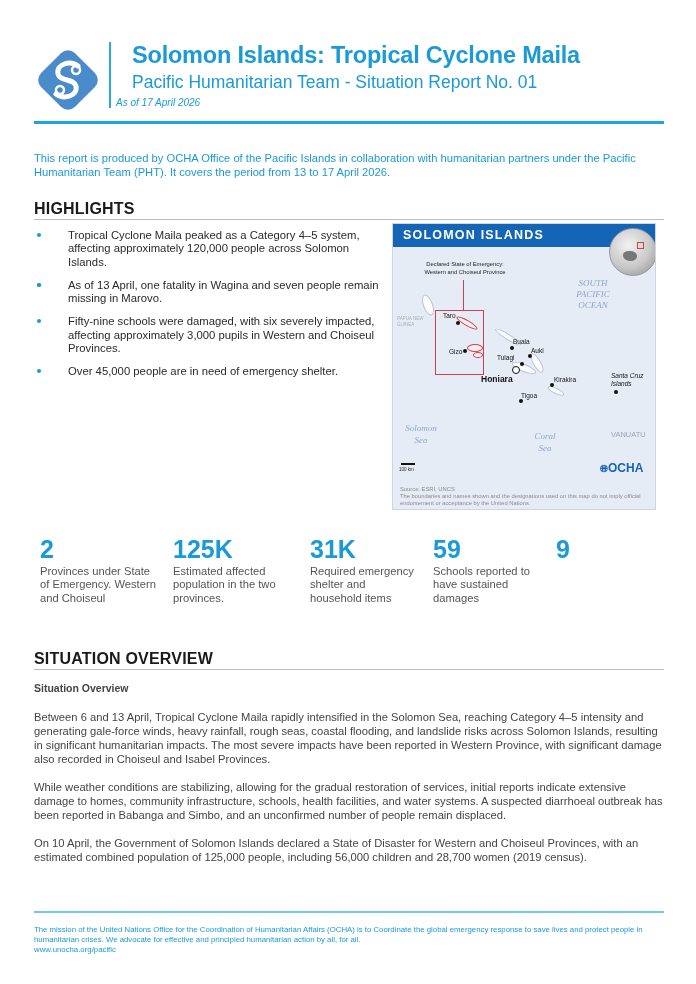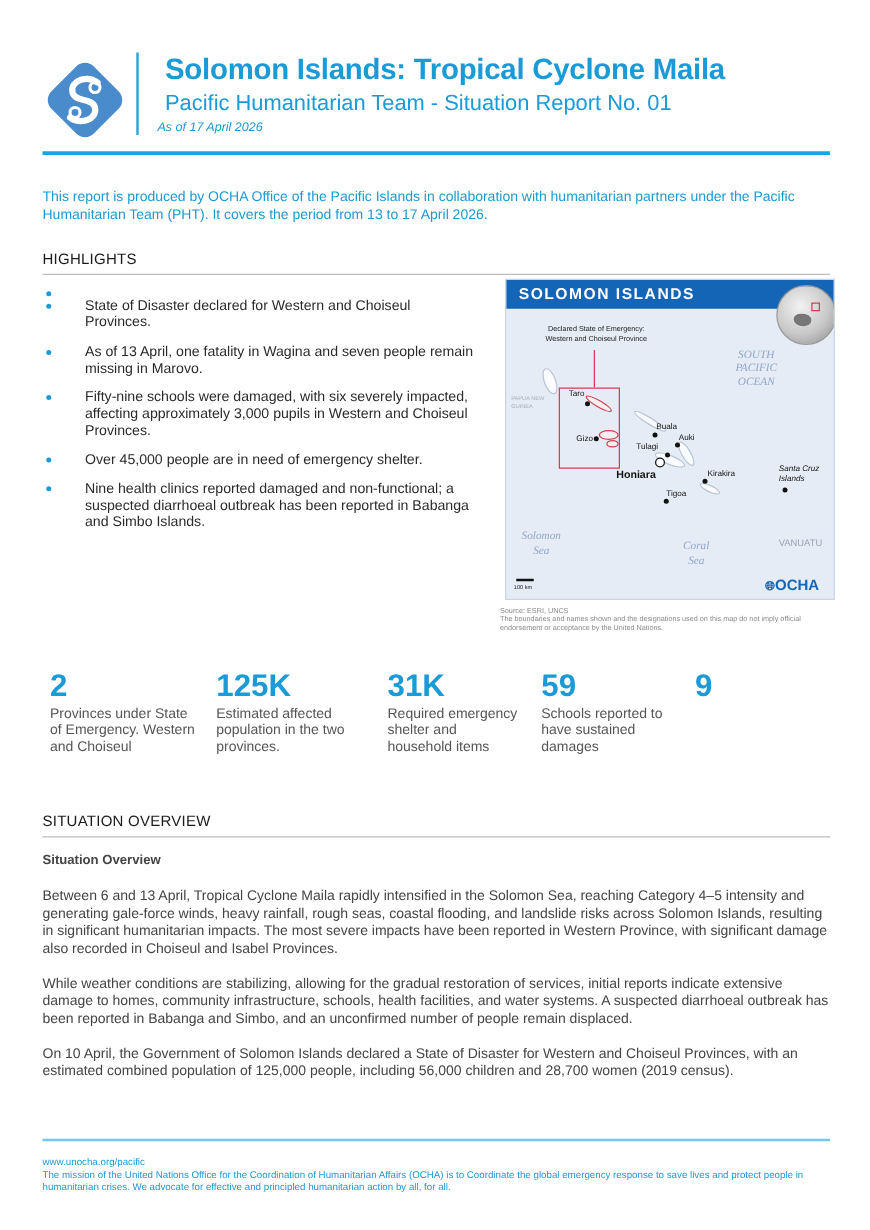--- a/index.html
+++ b/index.html
@@ -4,33 +4,33 @@
   <style>
     * { box-sizing: border-box; margin: 0; padding: 0; }
     html, body { width: 696px; height: 984px; background: #ffffff; }
     body { font-family: "Liberation Sans", sans-serif; color: #333; position: relative; overflow: hidden; }
 
     .header { position: absolute; left: 34px; top: 40px; width: 630px; height: 80px; }
     .logo { position: absolute; left: 0; top: 6px; width: 68px; height: 68px; }
     .logo-divider { position: absolute; left: 75px; top: 2px; width: 2px; height: 66px; background: #28a9e0; }
     .title { position: absolute; left: 98px; top: 2px; font-size: 23.5px; font-weight: bold; color: #1a9ad6; white-space: nowrap; letter-spacing: -0.2px; }
     .subtitle { position: absolute; left: 98px; top: 32px; font-size: 17.5px; color: #1a9ad6; white-space: nowrap; }
-    .asof { position: absolute; left: 92px; top: 57px; font-size: 10px; font-style: italic; color: #1a9ad6; }
+    .asof { position: absolute; left: 82px; top: 57px; font-size: 10px; font-style: italic; color: #1a9ad6; }
     .header-rule { position: absolute; left: 34px; top: 121px; width: 630px; height: 3px; background: #1aa6e0; }
 
     .intro { position: absolute; left: 34px; top: 151px; width: 640px; font-size: 11.2px; line-height: 14px; color: #1a9ad6; }
 
-    .section-head { position: absolute; left: 34px; font-size: 12px; font-weight: normal; color: #1a1a1a; letter-spacing: 0.2px; }
+    .section-head { position: absolute; left: 34px; font-size: 16px; font-weight: bold; color: #1a1a1a; letter-spacing: 0.2px; }
     .section-rule { position: absolute; left: 34px; width: 630px; height: 1px; background: #bdbdbd; }
 
     .highlights { position: absolute; left: 34px; top: 229px; width: 350px; list-style: none; }
     .highlights li { position: relative; padding-left: 34px; font-size: 11.3px; line-height: 13.3px; color: #2a2a2a; margin-bottom: 10px; }
     .highlights li .bullet { position: absolute; left: 3px; top: 4px; width: 4px; height: 4px; border-radius: 50%; background: #1a9ad6; }
 
-    .map { position: absolute; left: 404px; top: 223px; width: 264px; height: 257px; background: #e6ecf6; border: 1px solid #cdd5e3; overflow: hidden; }
+    .map { position: absolute; left: 392px; top: 223px; width: 264px; height: 287px; background: #e6ecf6; border: 1px solid #cdd5e3; overflow: hidden; }
     .map-banner { position: absolute; left: 0; top: 0; width: 100%; height: 23px; background: #1565b6; }
     .map-title { position: absolute; left: 10px; top: 4px; font-size: 12.5px; font-weight: bold; color: #fff; letter-spacing: 1.2px; }
     .globe { position: absolute; left: 216px; top: 4px; width: 48px; height: 48px; border-radius: 50%; background: radial-gradient(circle at 40% 35%, #f2f2f2 0%, #c8c8c8 55%, #8a8a8a 100%); border: 1px solid #9a9a9a; }
     .globe-land { position: absolute; left: 13px; top: 22px; width: 14px; height: 10px; background: #777; border-radius: 40% 50% 45% 55%; }
     .globe-mark { position: absolute; left: 27px; top: 13px; width: 7px; height: 7px; border: 1px solid #d04050; }
     .map-small { position: absolute; font-size: 6px; color: #222; text-align: center; line-height: 8px; }
     .map-ocean { position: absolute; font-family: "Liberation Serif", serif; font-style: italic; color: #8fa6c8; text-align: center; }
     .map-label { position: absolute; font-size: 6.5px; color: #111; }
     .map-label.big { font-size: 8.5px; font-weight: bold; }
     .map-label.it { font-style: italic; font-size: 6.5px; line-height: 8px; }
@@ -74,26 +74,25 @@
   <div class="asof">As of 17 April 2026</div>
 </div>
 <div class="header-rule"></div>
 
 <p class="intro">This report is produced by OCHA Office of the Pacific Islands in collaboration with humanitarian partners under the Pacific Humanitarian Team (PHT). It covers the period from 13 to 17 April 2026.</p>
 
 <div class="section-head" style="top:200px;">HIGHLIGHTS</div>
 <div class="section-rule" style="top:219px;"></div>
 
 <ul class="highlights">
+  <li><span class="bullet"></span><span>Tropical Cyclone Maila peaked as a Category 4–5 system, affecting approximately 120,000 people across Solomon Islands.</span></li>
   <li><span class="bullet"></span></li>
-  <li><span class="bullet"></span><span>State of Disaster declared for Western and Choiseul Provinces.</span></li>
   <li><span class="bullet"></span><span>As of 13 April, one fatality in Wagina and seven people remain missing in Marovo.</span></li>
   <li><span class="bullet"></span><span>Fifty-nine schools were damaged, with six severely impacted, affecting approximately 3,000 pupils in Western and Choiseul Provinces.</span></li>
   <li><span class="bullet"></span><span>Over 45,000 people are in need of emergency shelter.</span></li>
-  <li><span class="bullet"></span><span>Nine health clinics reported damaged and non-functional; a suspected diarrhoeal outbreak has been reported in Babanga and Simbo Islands.</span></li>
 </ul>
 
 <div class="map">
   <div class="map-banner"></div>
   <div class="map-title">SOLOMON ISLANDS</div>
   <div class="globe">
     <div class="globe-land"></div>
     <div class="globe-mark"></div>
   </div>
 
@@ -179,15 +178,15 @@
 
 <div class="section-head" style="top:650px;">SITUATION OVERVIEW</div>
 <div class="section-rule" style="top:669px;"></div>
 <div class="so-sub">Situation Overview</div>
 <p class="para" style="top:710px;">Between 6 and 13 April, Tropical Cyclone Maila rapidly intensified in the Solomon Sea, reaching Category 4–5 intensity and generating gale-force winds, heavy rainfall, rough seas, coastal flooding, and landslide risks across Solomon Islands, resulting in significant humanitarian impacts. The most severe impacts have been reported in Western Province, with significant damage also recorded in Choiseul and Isabel Provinces.</p>
 <p class="para" style="top:780px;">While weather conditions are stabilizing, allowing for the gradual restoration of services, initial reports indicate extensive damage to homes, community infrastructure, schools, health facilities, and water systems. A suspected diarrhoeal outbreak has been reported in Babanga and Simbo, and an unconfirmed number of people remain displaced.</p>
 <p class="para" style="top:836px;">On 10 April, the Government of Solomon Islands declared a State of Disaster for Western and Choiseul Provinces, with an estimated combined population of 125,000 people, including 56,000 children and 28,700 women (2019 census).</p>
 
 <div class="footer-rule"></div>
 <div class="footer">
+  <div>The mission of the United Nations Office for the Coordination of Humanitarian Affairs (OCHA) is to Coordinate the global emergency response to save lives and protect people in humanitarian crises. We advocate for effective and principled humanitarian action by all, for all.</div>
   <div>www.unocha.org/pacific</div>
-  <div>The mission of the United Nations Office for the Coordination of Humanitarian Affairs (OCHA) is to Coordinate the global emergency response to save lives and protect people in humanitarian crises. We advocate for effective and principled humanitarian action by all, for all.</div>
 </div>
 
 </body></html>

